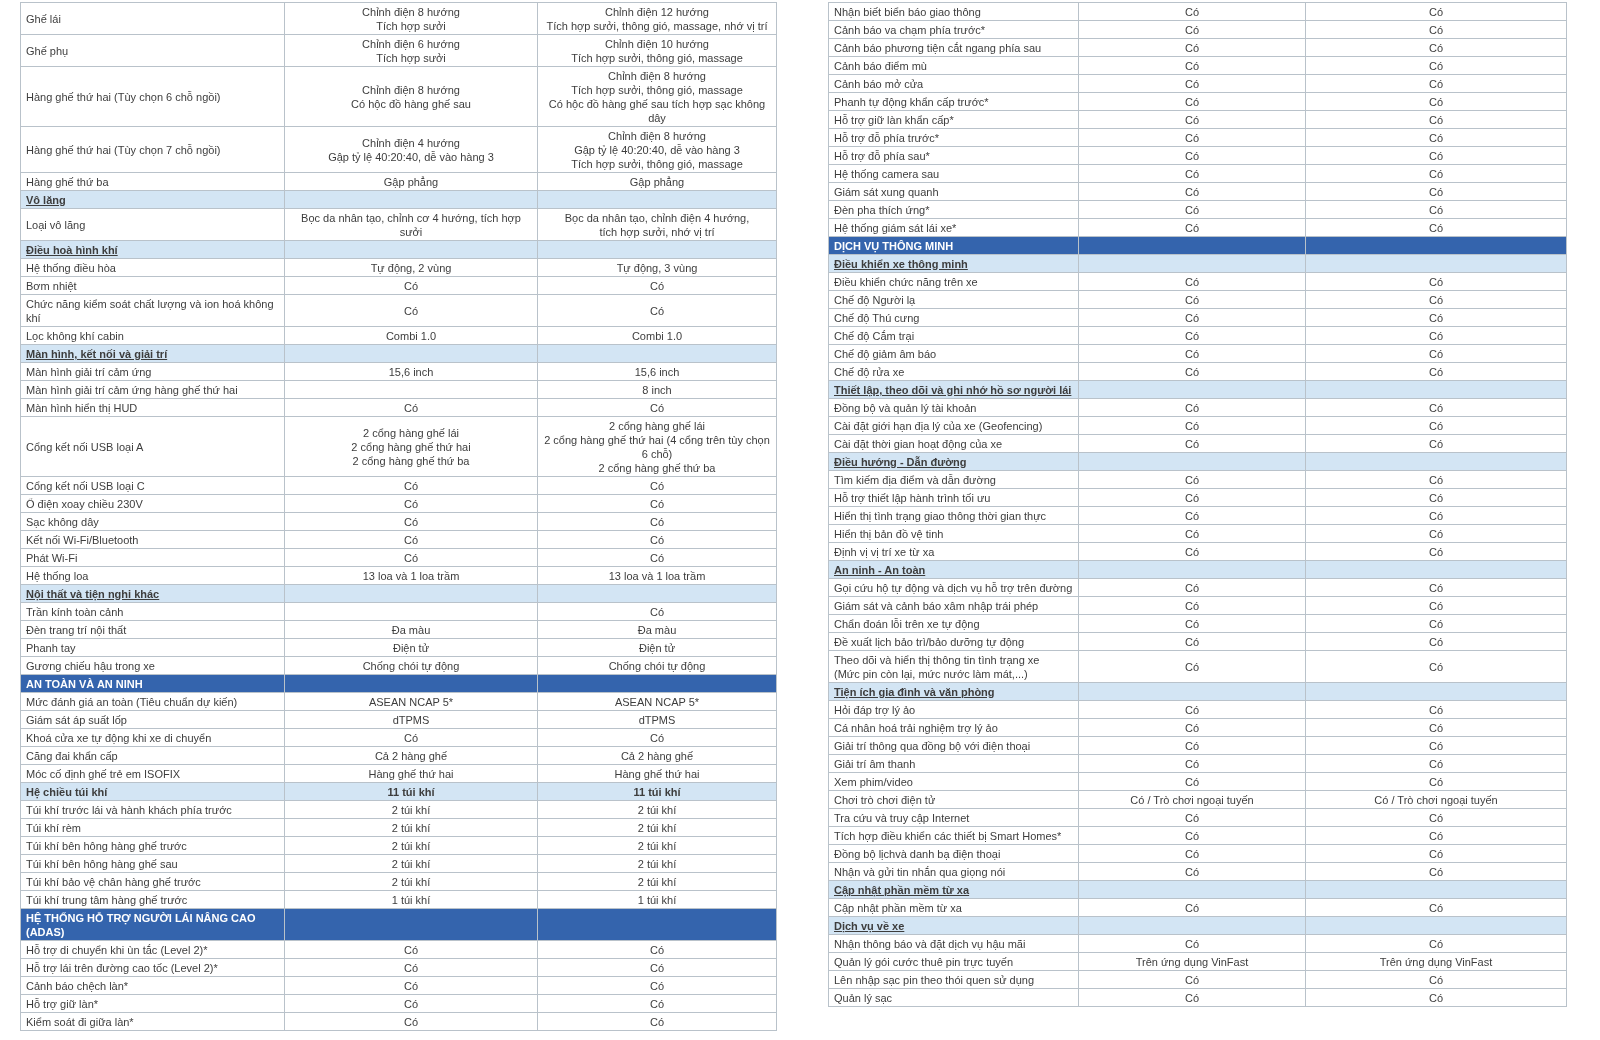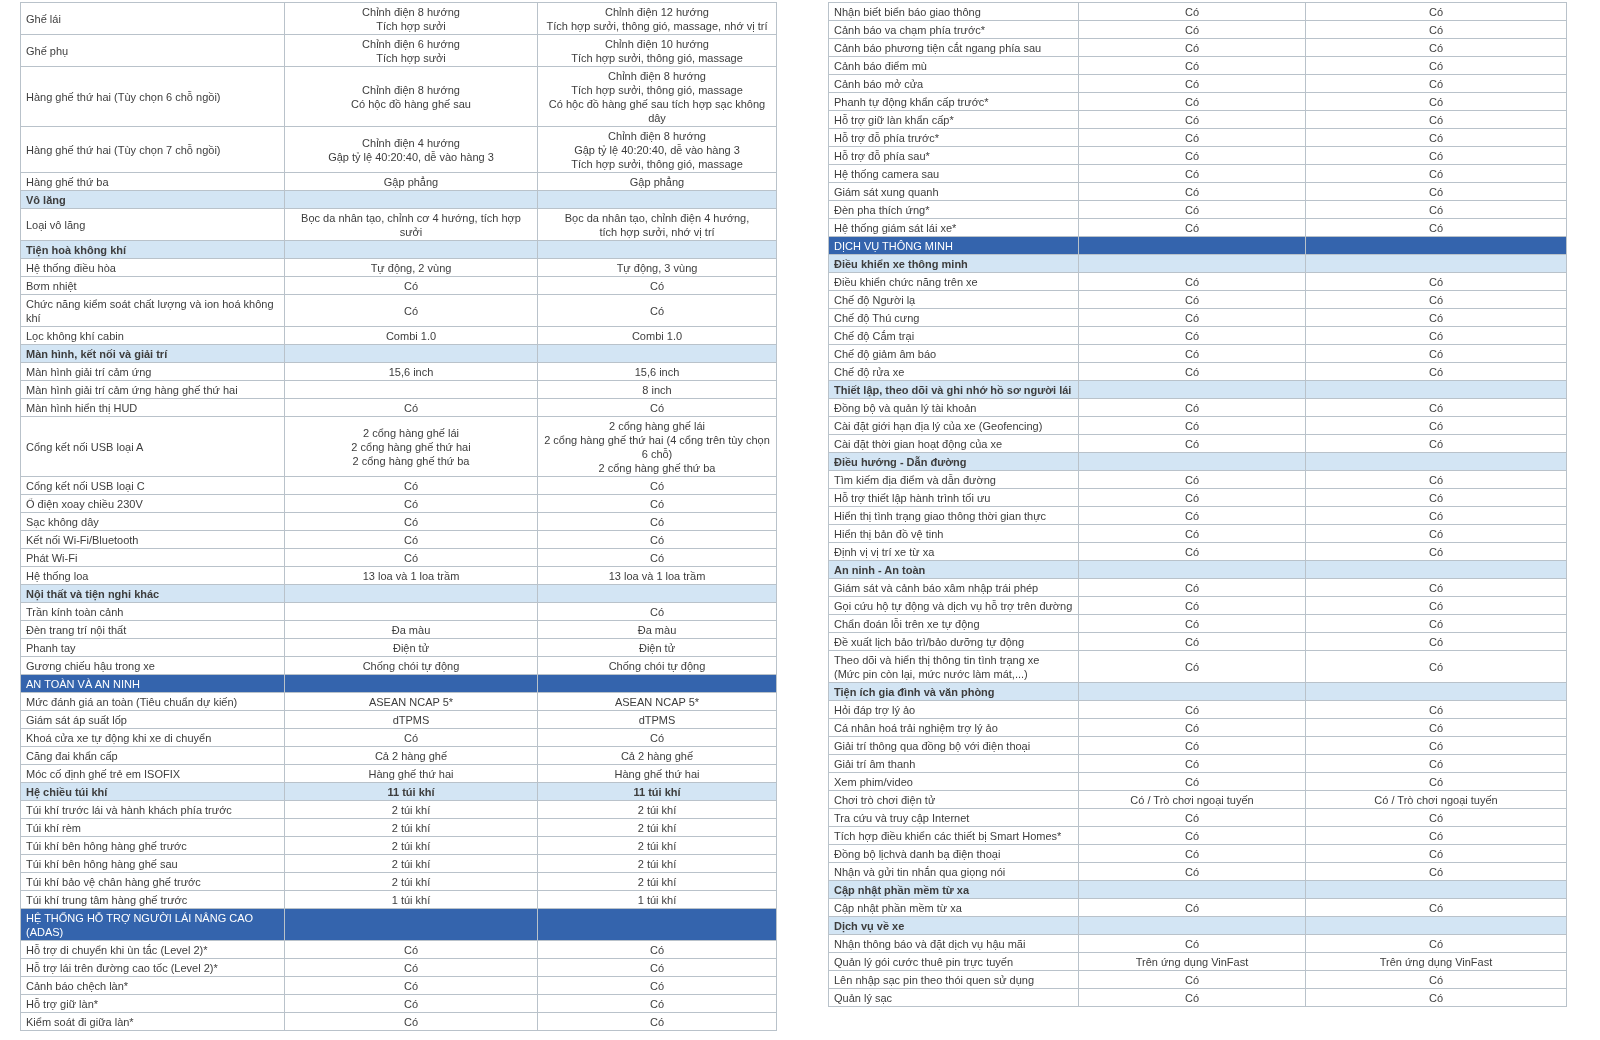--- a/index.html
+++ b/index.html
@@ -19,22 +19,22 @@
     padding:1.5px 5px;
     font-size:11px;
     line-height:14px;
     color:var(--text);
     vertical-align:middle;
     overflow:hidden;
     white-space:pre-line;
   }
   td.lbl{text-align:left;}
   td.val{text-align:center;}
-  tr.header td{background:var(--hdr-bg);color:#ffffff;font-weight:400;margin-left:41px;}
-  tr.section td{background:var(--sec-bg);font-weight:700;}
+  tr.header td{background:var(--hdr-bg);color:#ffffff;font-weight:700;margin-left:41px;}
+  tr.section td{background:var(--sec-bg);font-weight:700;text-decoration:underline;}
   tr.databold td{background:var(--sec-bg);font-weight:700;}
 </style>
 </head>
 <body>
 
 <div class="stage">
   <table id="tbl-left">
     <colgroup>
         <col style="width:264px">
         <col style="width:253px">
@@ -81,21 +81,21 @@
           <td class="val"></td>
           <td class="val"></td>
         </tr>
         <tr class="data">
           <td class="lbl">Loại vô lăng</td>
           <td class="val">Bọc da nhân tạo, chỉnh cơ 4 hướng, tích hợp sưởi</td>
           <td class="val">Bọc da nhân tạo, chỉnh điện 4 hướng,
 tích hợp sưởi, nhớ vị trí</td>
         </tr>
         <tr class="section">
-          <td class="lbl">Tiện hoà không khí</td>
+          <td class="lbl">Điều hoà hình khí</td>
           <td class="val"></td>
           <td class="val"></td>
         </tr>
         <tr class="data">
           <td class="lbl">Hệ thống điều hòa</td>
           <td class="val">Tự động, 2 vùng</td>
           <td class="val">Tự động, 3 vùng</td>
         </tr>
         <tr class="data">
           <td class="lbl">Bơm nhiệt</td>
@@ -454,26 +454,26 @@
           <td class="lbl">Định vị vị trí xe từ xa</td>
           <td class="val">Có</td>
           <td class="val">Có</td>
         </tr>
         <tr class="section">
           <td class="lbl">An ninh - An toàn</td>
           <td class="val"></td>
           <td class="val"></td>
         </tr>
         <tr class="data">
+          <td class="lbl">Gọi cứu hộ tự động và dịch vụ hỗ trợ trên đường</td>
+          <td class="val">Có</td>
+          <td class="val">Có</td>
+        </tr>
+        <tr class="data">
           <td class="lbl">Giám sát và cảnh báo xâm nhập trái phép</td>
-          <td class="val">Có</td>
-          <td class="val">Có</td>
-        </tr>
-        <tr class="data">
-          <td class="lbl">Gọi cứu hộ tự động và dịch vụ hỗ trợ trên đường</td>
           <td class="val">Có</td>
           <td class="val">Có</td>
         </tr>
         <tr class="data">
           <td class="lbl">Chẩn đoán lỗi trên xe tự động</td>
           <td class="val">Có</td>
           <td class="val">Có</td>
         </tr>
         <tr class="data">
           <td class="lbl">Đề xuất lịch bảo trì/bảo dưỡng tự động</td>

